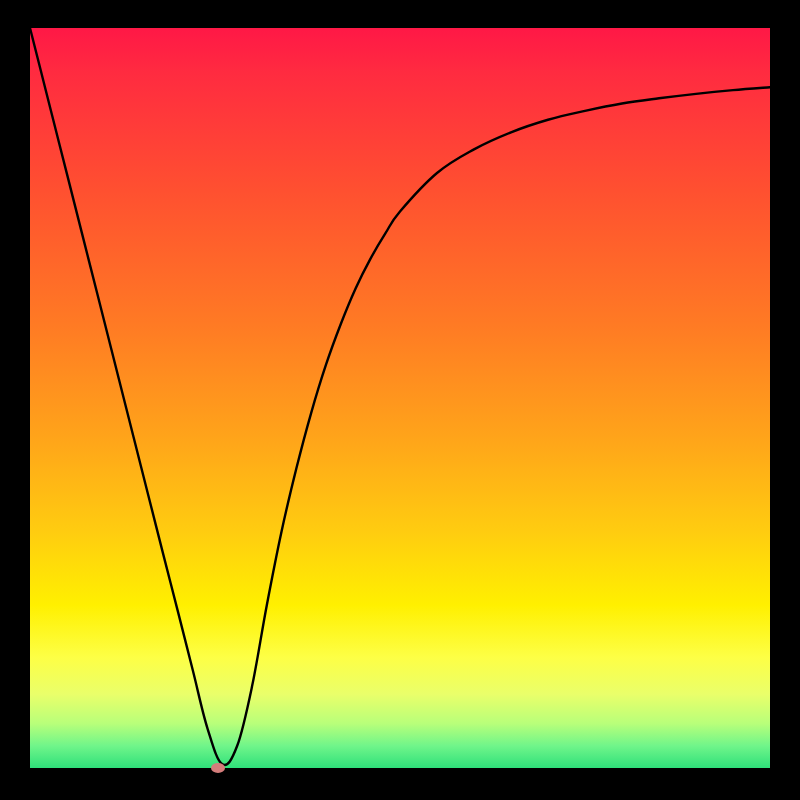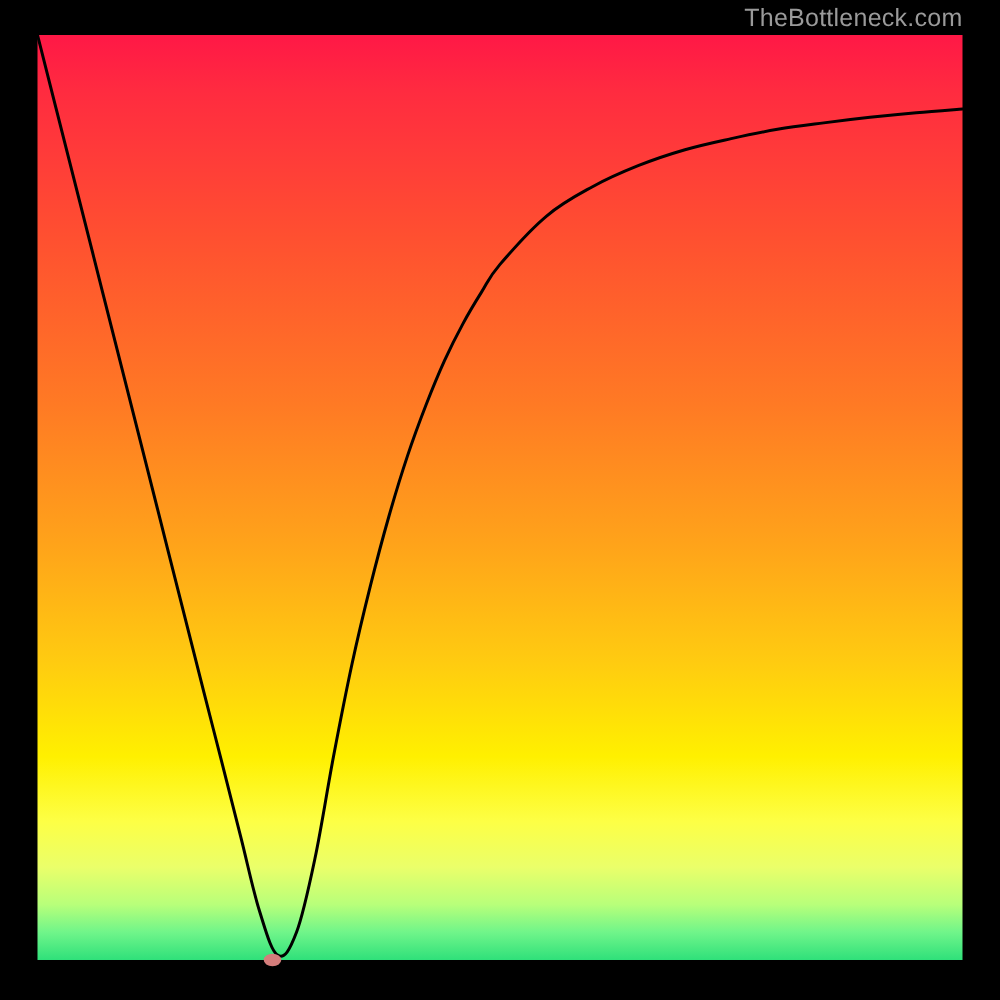--- a/index.html
+++ b/index.html
@@ -65,21 +65,20 @@
     background: #d57d7b;
     border-radius: 50%;
     transform: translate(-50%, -50%);
   }
 </style>
 </head>
 <body>
 
 <div class="frame">
 
-  <div class="attribution">TheBottleneck.com</div>
 
   <div class="plot-area">
 
     <svg class="curve" viewBox="0 0 740 740" preserveAspectRatio="none">
       <path id="curve-path" d="M 0.00 0.00 C 2.66 10.52, 9.47 37.41, 14.80 58.46 C 20.13 79.51, 24.27 95.87, 29.60 116.92 C 34.93 137.97, 39.07 154.33, 44.40 175.38 C 49.73 196.43, 53.87 212.79, 59.20 233.84 C 64.53 254.89, 68.67 271.25, 74.00 292.30 C 79.33 313.35, 83.47 329.71, 88.80 350.76 C 94.13 371.81, 98.27 388.17, 103.60 409.22 C 108.93 430.27, 113.07 446.63, 118.40 467.68 C 123.73 488.73, 127.87 505.23, 133.20 526.14 C 138.53 547.05, 142.67 562.95, 148.00 583.86 C 153.33 604.77, 157.47 621.27, 162.80 642.32 C 168.13 663.37, 172.27 683.86, 177.60 700.78 C 182.93 717.70, 187.07 733.24, 192.40 736.30 C 197.73 739.36, 201.87 731.79, 207.20 717.80 C 212.53 703.81, 216.67 683.91, 222.00 658.60 C 227.33 633.29, 231.47 605.17, 236.80 577.20 C 242.13 549.23, 246.27 527.84, 251.60 503.20 C 256.93 478.56, 261.07 461.61, 266.40 440.30 C 271.73 418.99, 275.87 403.45, 281.20 384.80 C 286.53 366.15, 290.67 352.68, 296.00 336.70 C 301.33 320.72, 305.47 309.72, 310.80 296.00 C 316.13 282.28, 320.27 272.20, 325.60 260.48 C 330.93 248.76, 335.07 240.74, 340.40 230.88 C 345.73 221.02, 349.87 214.24, 355.20 205.72 C 360.53 197.20, 360.68 194.44, 370.00 183.52 C 379.32 172.60, 393.68 156.23, 407.00 145.04 C 420.32 133.85, 430.68 128.69, 444.00 121.36 C 457.32 114.03, 467.68 109.67, 481.00 104.34 C 494.32 99.01, 504.68 95.62, 518.00 91.76 C 531.32 87.90, 541.68 85.81, 555.00 82.88 C 568.32 79.95, 578.68 77.74, 592.00 75.48 C 605.32 73.22, 615.68 72.03, 629.00 70.30 C 642.32 68.57, 652.68 67.33, 666.00 65.86 C 679.32 64.39, 689.68 63.36, 703.00 62.16 C 716.32 60.96, 733.34 59.73, 740.00 59.20" stroke="#000" stroke-width="2.4" fill="none" stroke-linejoin="round" stroke-linecap="round"></path>
     </svg>
 
     <div class="marker" id="min-marker" style="left: 187.96px; top: 740px;"></div>
   </div>
 

